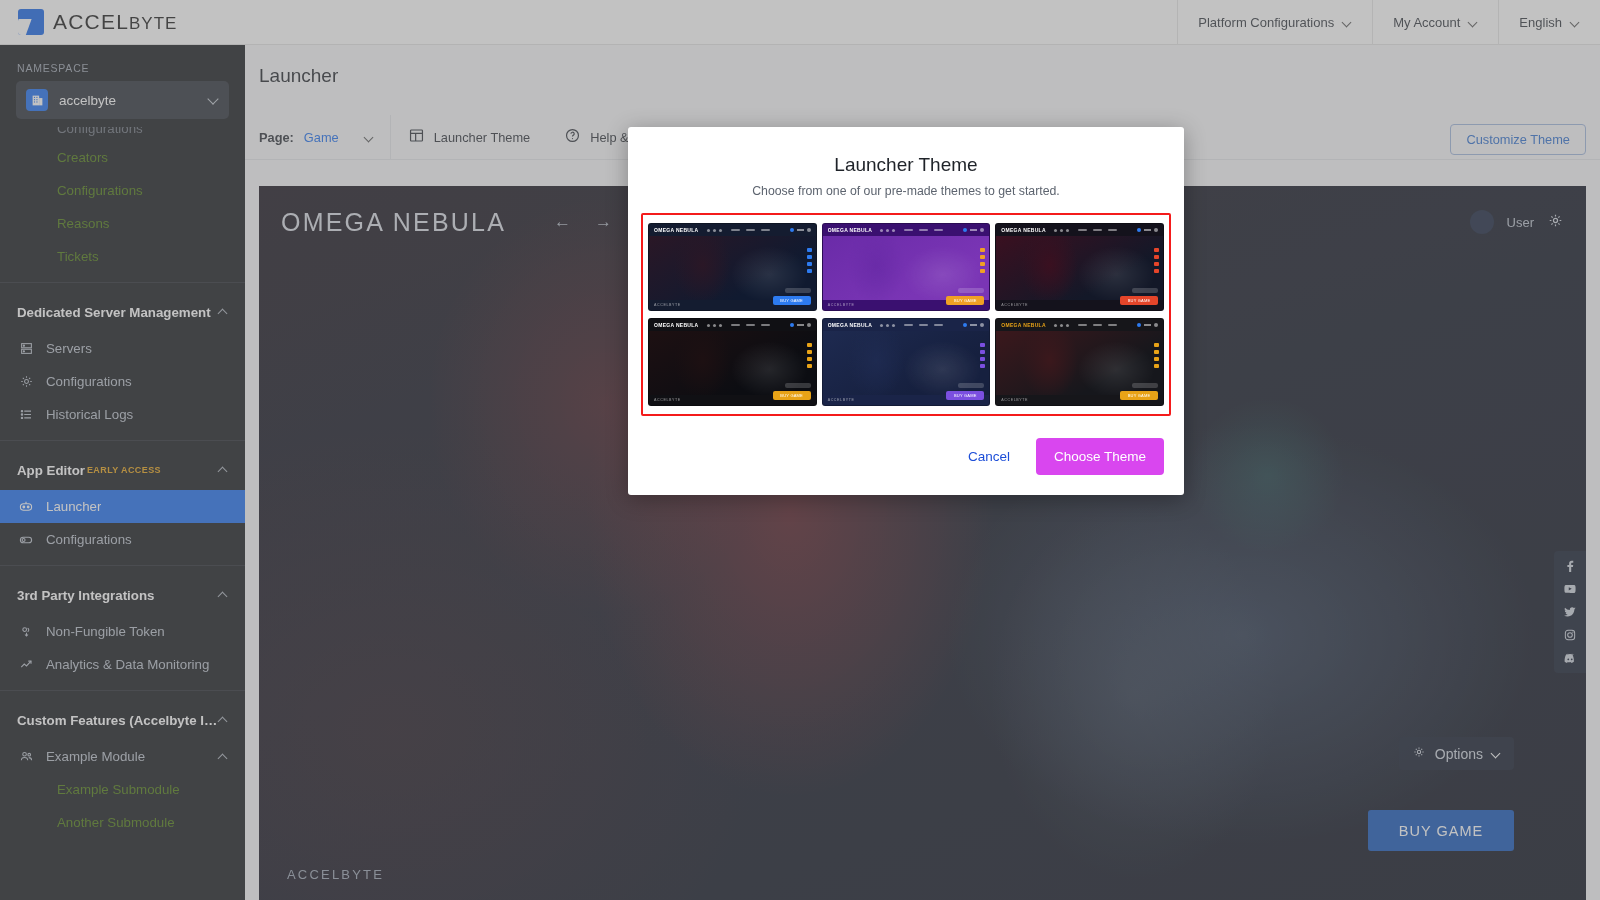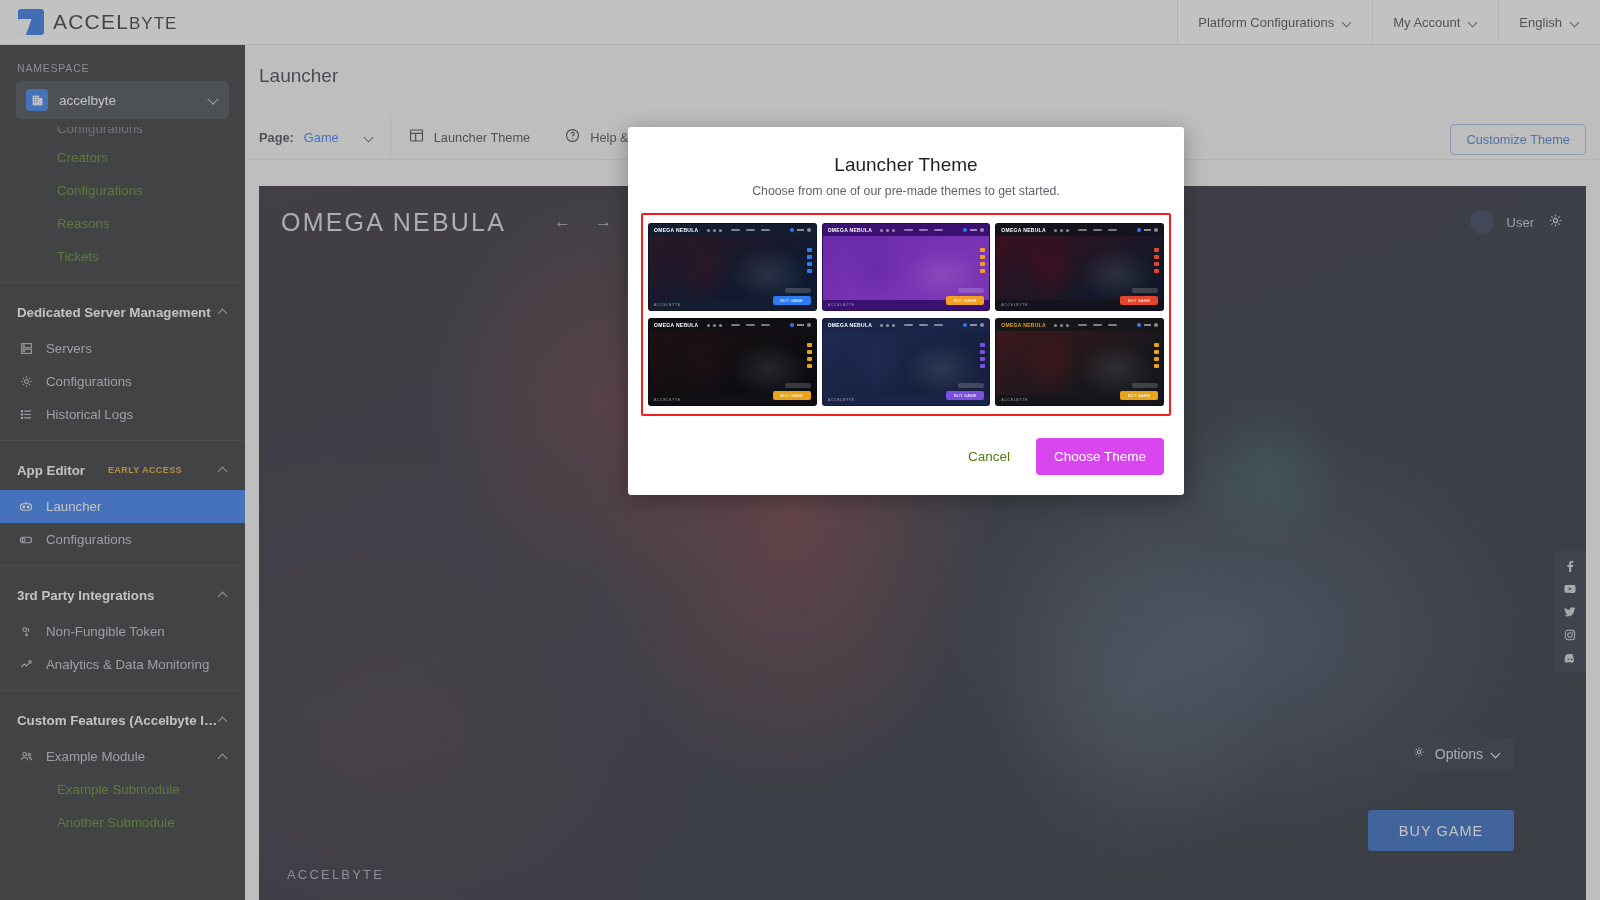--- a/index.html
+++ b/index.html
@@ -94,21 +94,21 @@
     position: relative; flex-shrink: 0;
   }
   .chev:after {
     content: ""; position: absolute; left: 1px; top: 2px;
     width: 6px; height: 6px; border-left: 1.6px solid #aab1bb;
     border-top: 1.6px solid #aab1bb; transform: rotate(45deg);
   }
   .divider { height: 1px; background: #272b32; margin: 9px 0; }
   .badge-ea {
     color: #e8a317; font-size: 9px; font-weight: bold; letter-spacing: 0.4px;
-    margin-left: 23px;
+    margin-left: 2px;
   }
   .nav-label { white-space: nowrap; overflow: hidden; text-overflow: ellipsis; }
 
   
   .main {
     position: absolute; top: 45px; left: 245px;
     width: 1355px; height: 855px; background: #f7f8fa;
   }
   .page-title {
     padding: 20px 0 0 14px; font-size: 19px; color: #1f2329; font-weight: 400;
@@ -228,21 +228,21 @@
   .th-rail { position: absolute; right: 4px; top: 24px; display: flex; flex-direction: column; gap: 3px; }
   .th-rail i { width: 5px; height: 4px; display: block; border-radius: 1px; }
   .th-opt { position: absolute; right: 5px; bottom: 17px; width: 26px; height: 5px; border-radius: 2px; background: rgba(255,255,255,.18); }
   .th-buy { position: absolute; right: 5px; bottom: 5px; width: 38px; height: 9px; border-radius: 2px; display:flex; align-items:center; justify-content:center; font-size:4px; color:#fff; letter-spacing:.2px;}
   .th-foot { position: absolute; left: 5px; bottom: 3px; font-size: 3.6px; letter-spacing: .6px; color: rgba(255,255,255,.55); }
   .modal-actions {
     position: absolute; right: 20px; bottom: 20px;
     display: flex; align-items: center; gap: 16px;
   }
   .btn-cancel {
-    color: #4d7c0f; font-size: 13.5px; background: none; border: none;
+    color: #1d4ed8; font-size: 13.5px; background: none; border: none;
     cursor: pointer; padding: 8px 10px; font-family: "Liberation Sans", sans-serif;
   }
   .btn-choose {
     background: #d946ef; color: #fff; border: none; border-radius: 4px;
     font-size: 13.5px; padding: 11px 18px; cursor: pointer;
     font-family: "Liberation Sans", sans-serif;
   }
 </style>
 </head>
 <body>

